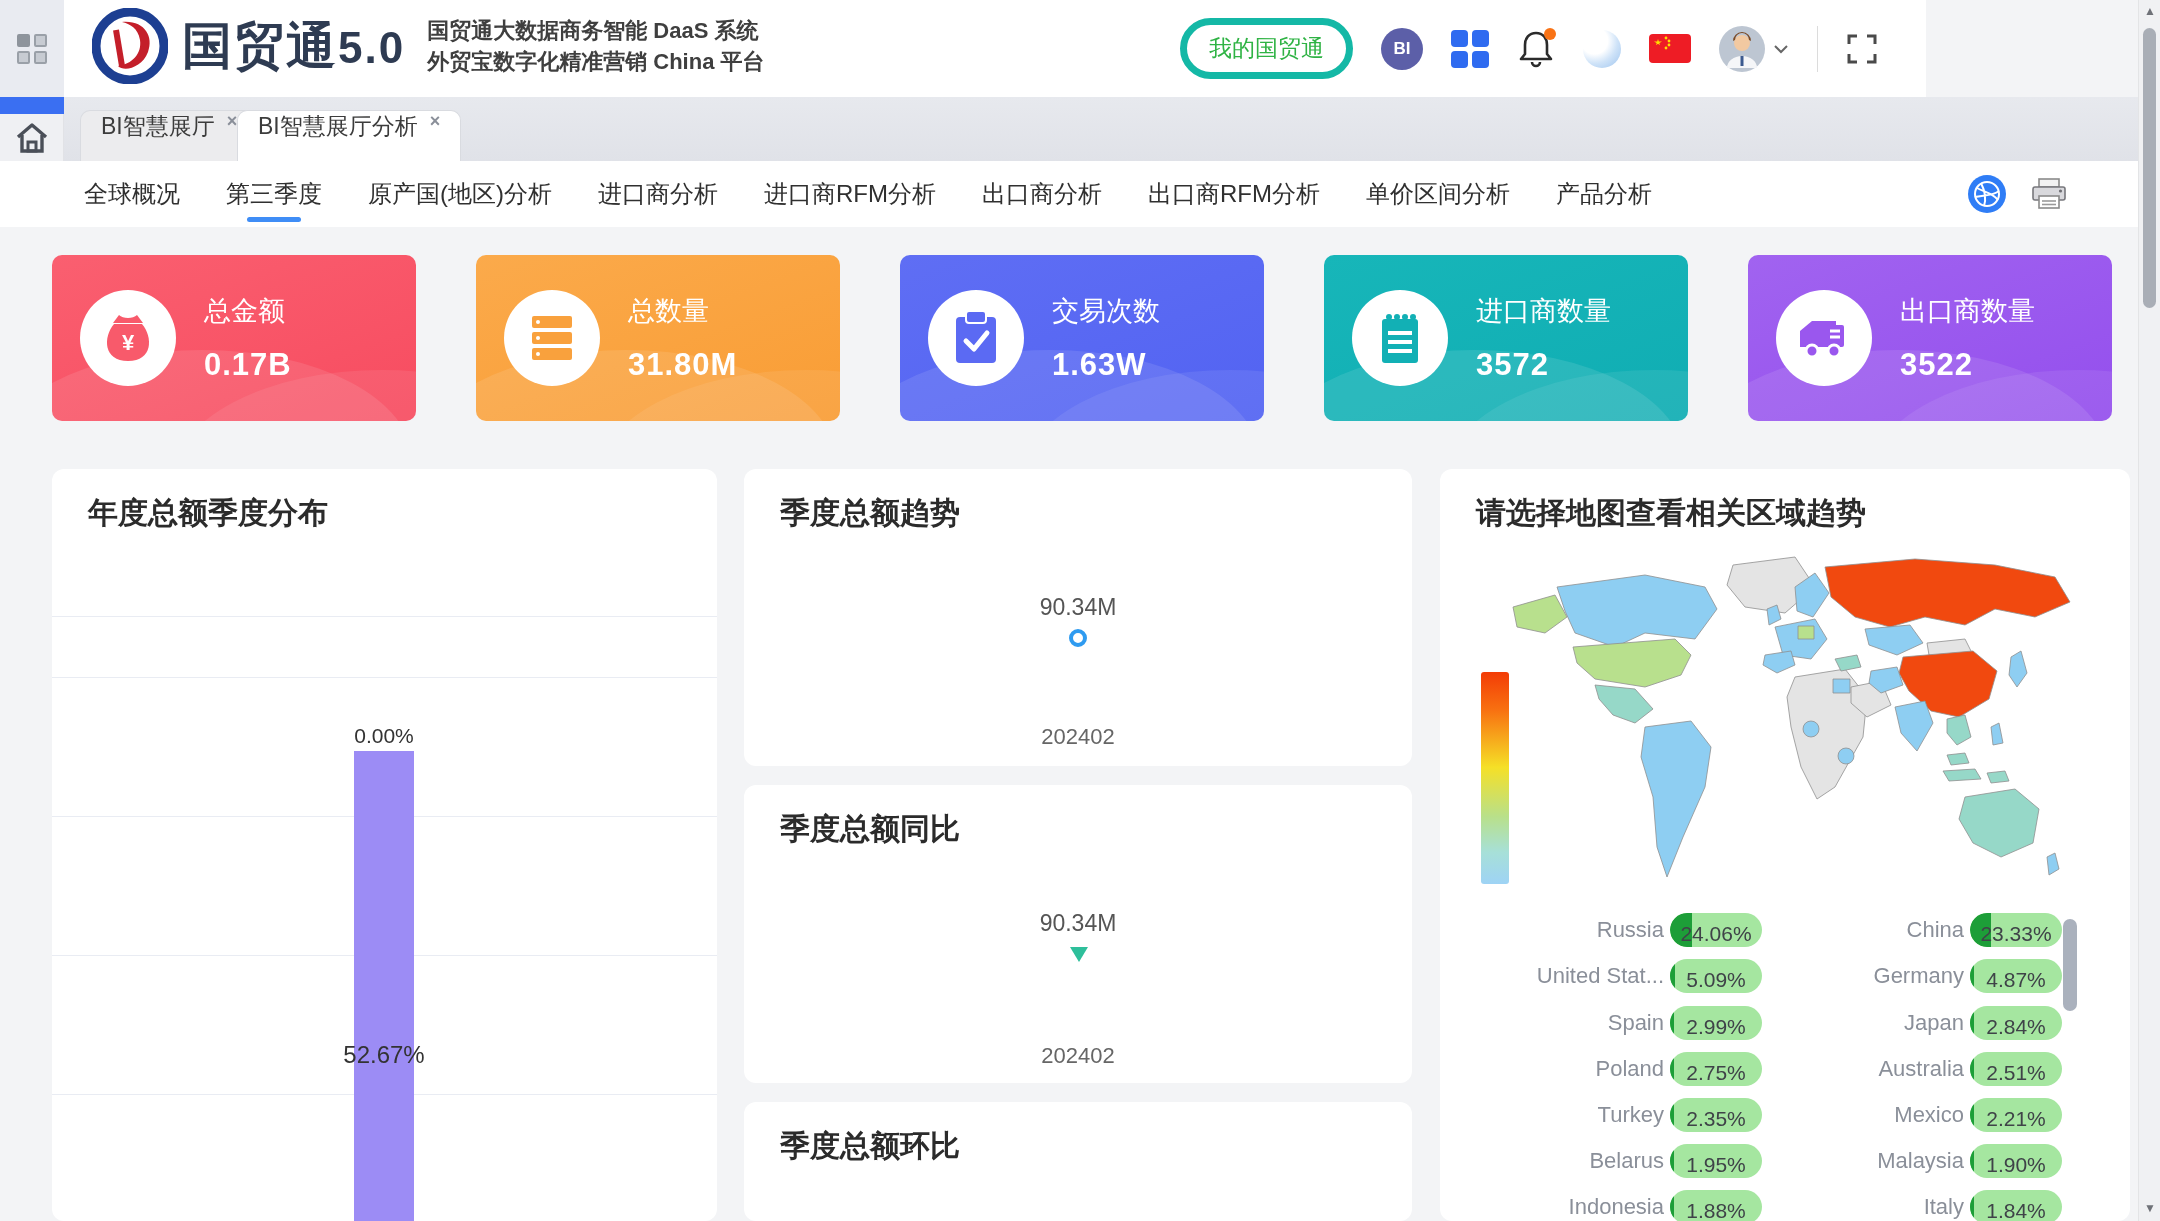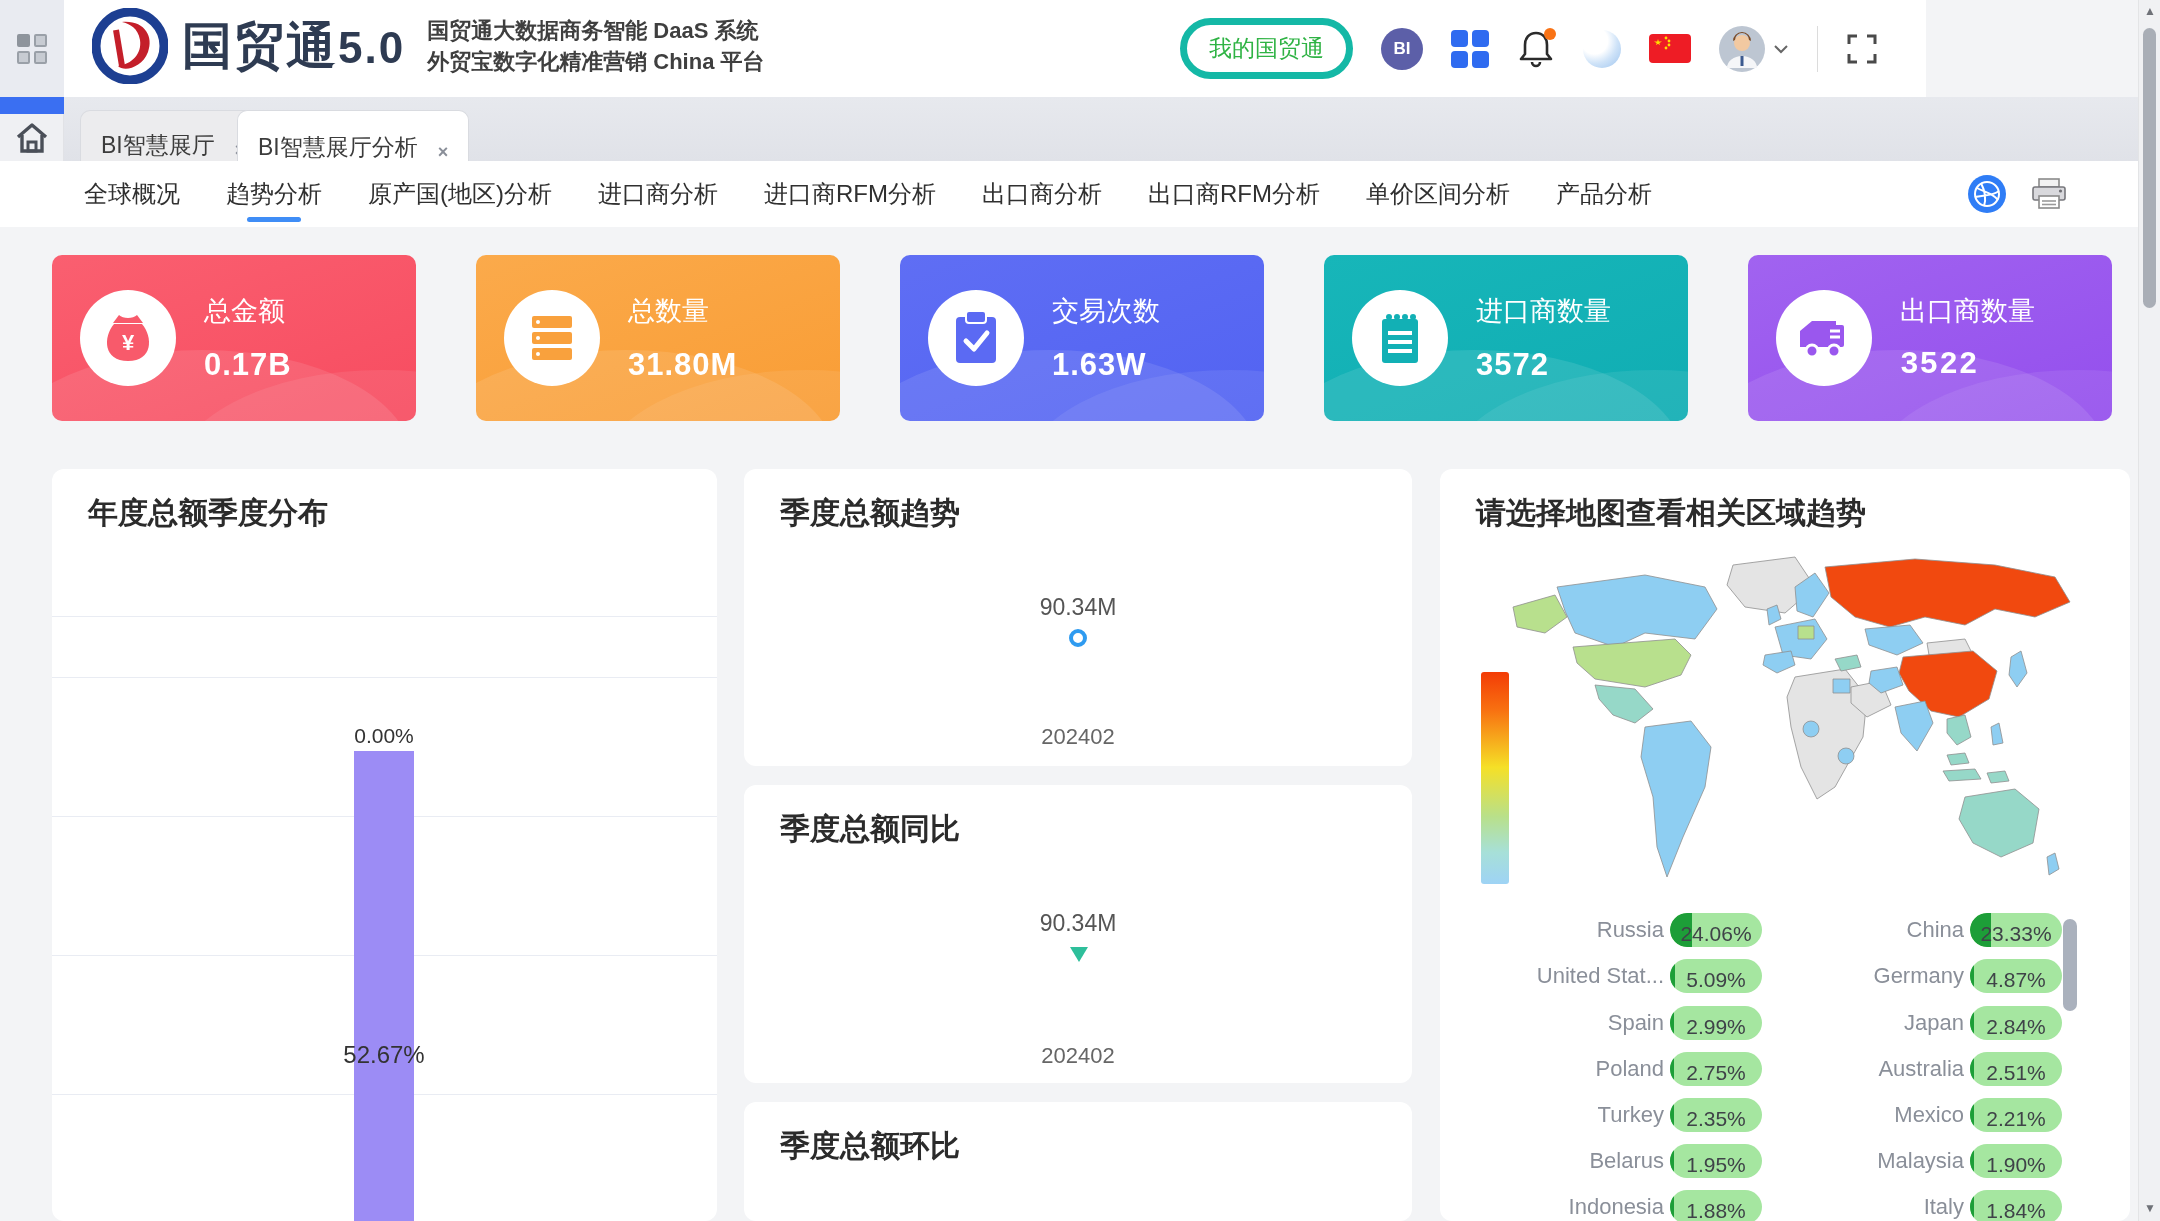--- a/index.html
+++ b/index.html
@@ -43,21 +43,21 @@
   .flag-icon { width:42px; height:29px; border-radius:4px; overflow:hidden; }
   .avatar-wrap { display:flex; align-items:center; gap:8px; }
   .divider { width:1px; height:46px; background:#dcdcdc; }
 
   
   #tabstrip { position:absolute; left:0; top:97px; width:2138px; height:64px;
     background:linear-gradient(#e7e9ee,#e0e2e8); }
   #tab-blue-block { position:absolute; left:0; top:0; width:64px; height:17px; background:#3a6ff2; }
   #home-btn { position:absolute; left:0; top:17px; width:64px; height:47px; background:#eff0f3;
     border-right:1px solid #e1e2e6; display:flex; align-items:center; justify-content:center; cursor:pointer; }
-  .wtab { position:absolute; top:13px; height:51px; display:flex; align-items:flex-end; gap:20px;
+  .wtab { position:absolute; top:13px; height:51px; display:flex; align-items:flex-start; gap:12px;
     padding:0 20px; font-size:23px; color:#3c3c3c; border:1px solid #d9dbe0; border-bottom:none;
     border-radius:10px 10px 0 0; background:#ececee; cursor:pointer; }
   .wtab .close { font-size:18px; color:#8a8f99; font-weight:700; }
   #wtab-1 { left:80px; }
   #wtab-2 { left:237px; background:#ffffff; height:53px; box-shadow:0 2px 0 #fff; }
 
   
   #navrow { position:absolute; left:0; top:161px; width:2138px; height:66px; background:#ffffff; }
   #nav-items { position:absolute; left:84px; top:0; height:66px; display:flex; gap:46px; align-items:center; }
   .nav-item { position:relative; font-size:24px; color:#303030; height:66px; display:flex;
@@ -74,21 +74,21 @@
   .kpi .wave1 { width:420px; height:220px; left:-60px; top:95px; }
   .kpi .wave2 { width:420px; height:220px; left:120px; top:115px; background:rgba(255,255,255,0.08); }
   .kpi .circ { position:absolute; left:28px; top:35px; width:96px; height:96px; border-radius:50%;
     background:#fff; display:flex; align-items:center; justify-content:center; }
   .kpi .klabel { position:absolute; left:152px; top:38px; font-size:27px; }
   .kpi .kvalue { position:absolute; left:152px; top:92px; font-size:31px; font-weight:700; letter-spacing:1px; }
   #kpi-0 { left:52px;  background:linear-gradient(160deg,#fa5f70,#f74c60); }
   #kpi-1 { left:476px; background:linear-gradient(160deg,#fbaa4b,#f99d35); }
   #kpi-2 { left:900px; background:linear-gradient(160deg,#5f6ef4,#5263f2); }
   #kpi-3 { left:1324px; background:linear-gradient(160deg,#17b6b9,#10adb3); }
-  #kpi-4 { left:1748px; background:linear-gradient(160deg,#a163f0,#944fed);font-family:Liberation Mono, monospace; }
+  #kpi-4 { left:1748px; background:linear-gradient(160deg,#a163f0,#944fed); }
   #kpi-0 .circ { color:#f85a6b; } #kpi-1 .circ { color:#f9a13d; } #kpi-2 .circ { color:#5b6af3; }
   #kpi-3 .circ { color:#12b0b5; } #kpi-4 .circ { color:#9a57ee; }
 
   
   .card { position:absolute; background:#fff; border-radius:12px; }
   .card-title { position:absolute; left:36px; top:24px; font-size:30px; font-weight:700; color:#2b2b2b; }
 
   #chart-quarter { left:52px; top:469px; width:665px; height:752px; }
   #qd-legend { position:absolute; left:20px; top:70px; display:flex; gap:42px; align-items:center; }
   .leg-item { display:flex; align-items:center; gap:12px; cursor:pointer; }
@@ -219,21 +219,21 @@
     <span class="close">×</span>
   </div>
 </div>
 
 <div id="navrow">
   <div id="nav-items">
     <div class="nav-item">
         <span>全球概况</span>
       </div>
     <div class="nav-item active">
-        <span>趋势分析</span>
+        <span>第三季度</span>
         <span class="underline"></span>
       </div>
     <div class="nav-item">
         <span>原产国(地区)分析</span>
       </div>
     <div class="nav-item">
         <span>进口商分析</span>
       </div>
     <div class="nav-item">
         <span>进口商RFM分析</span>

